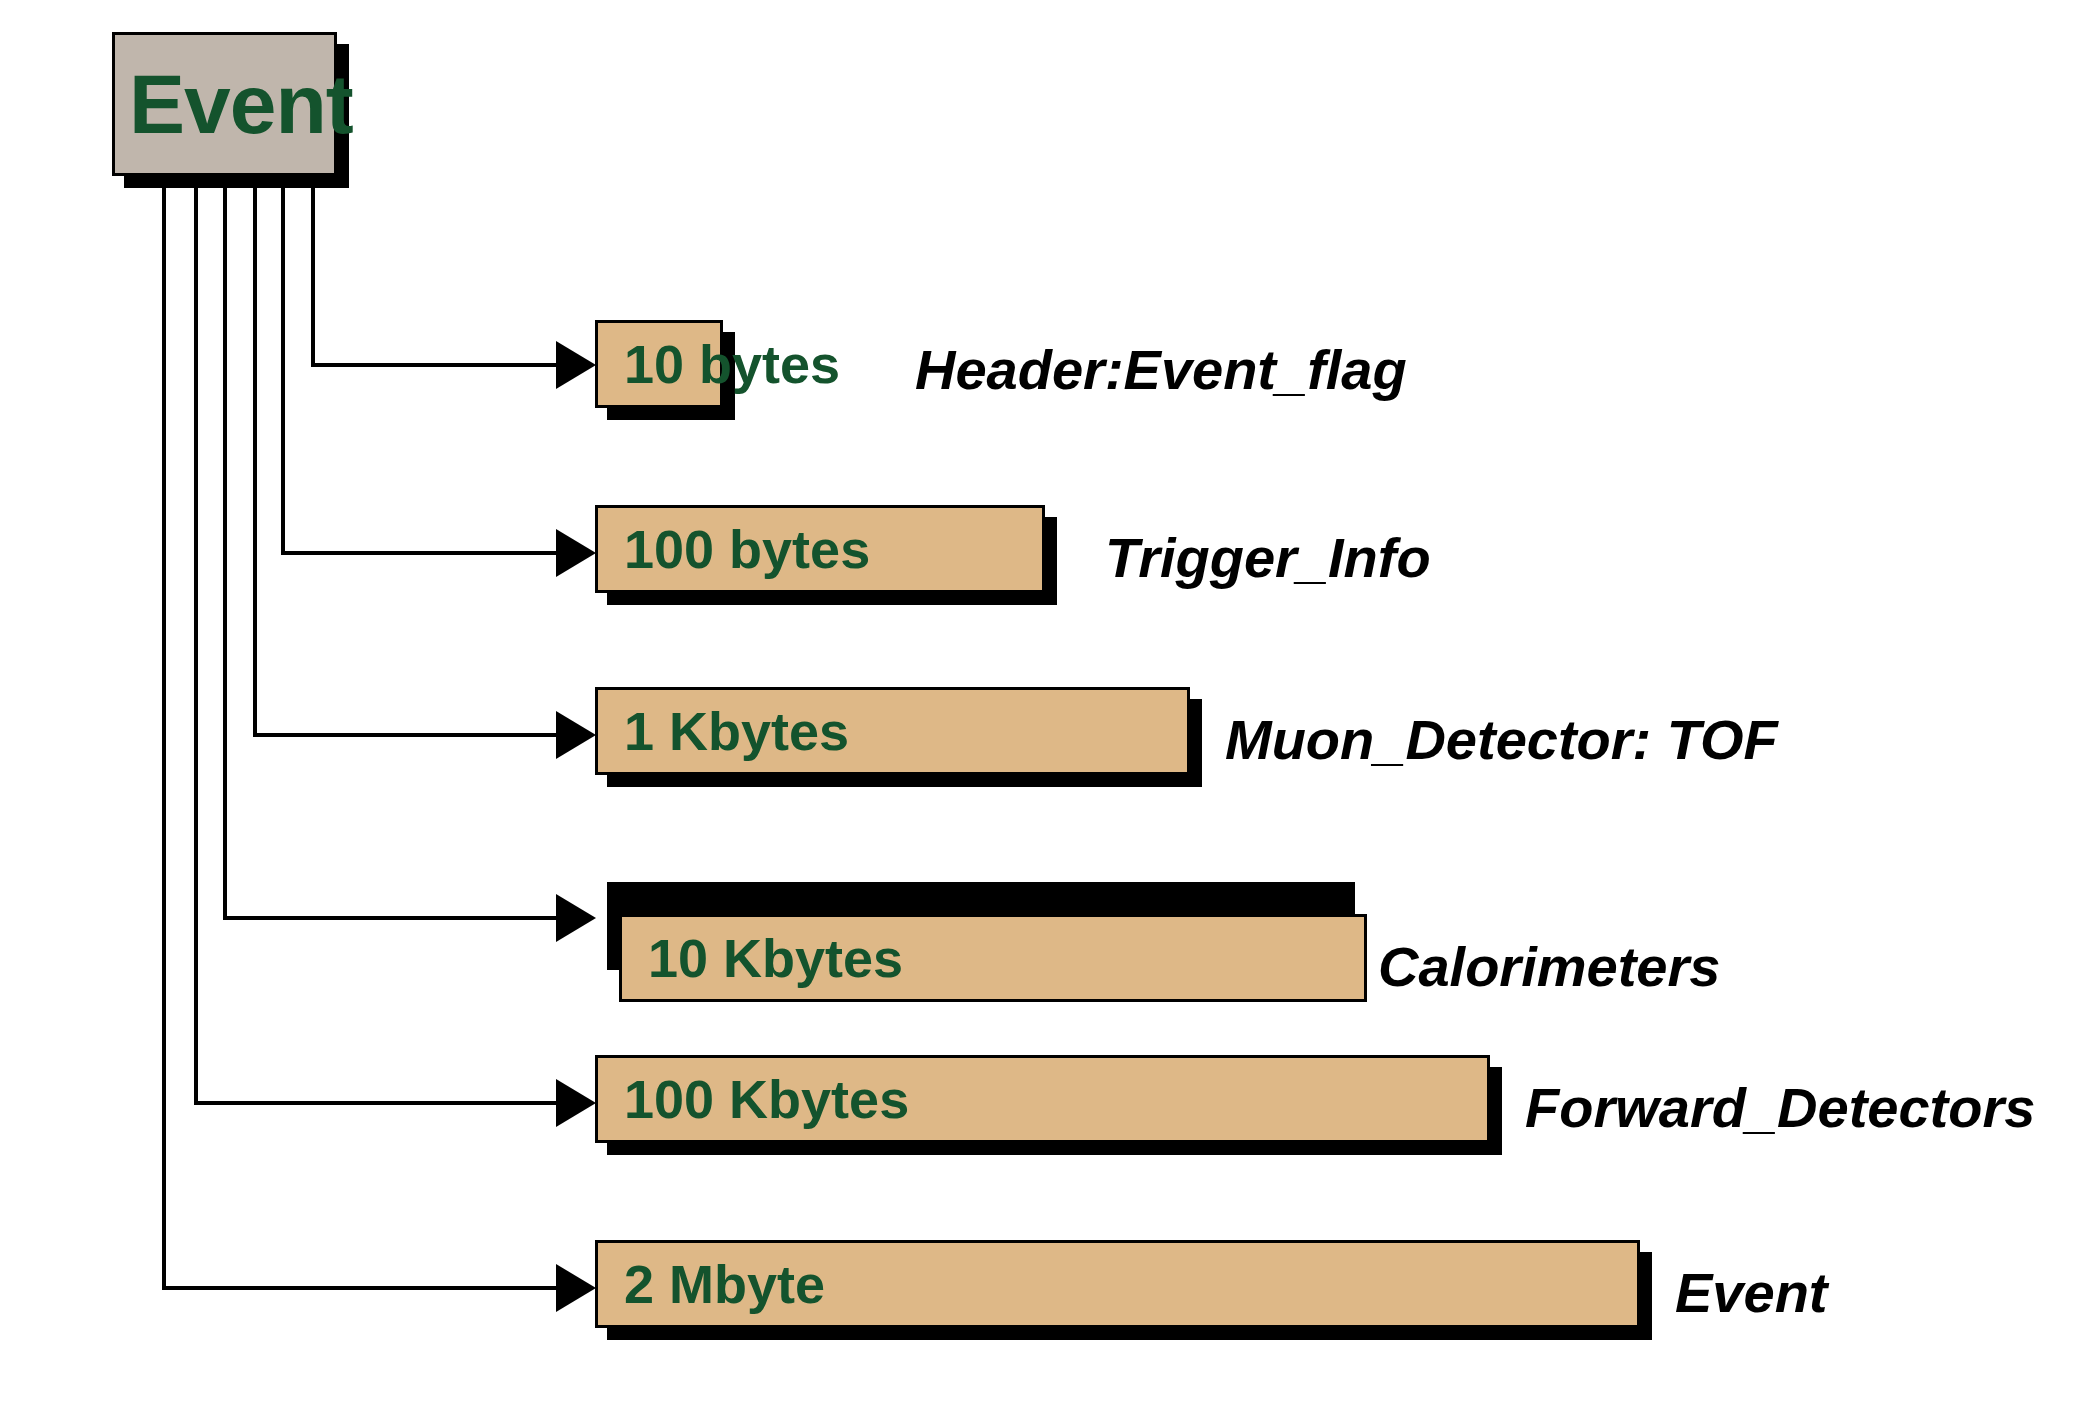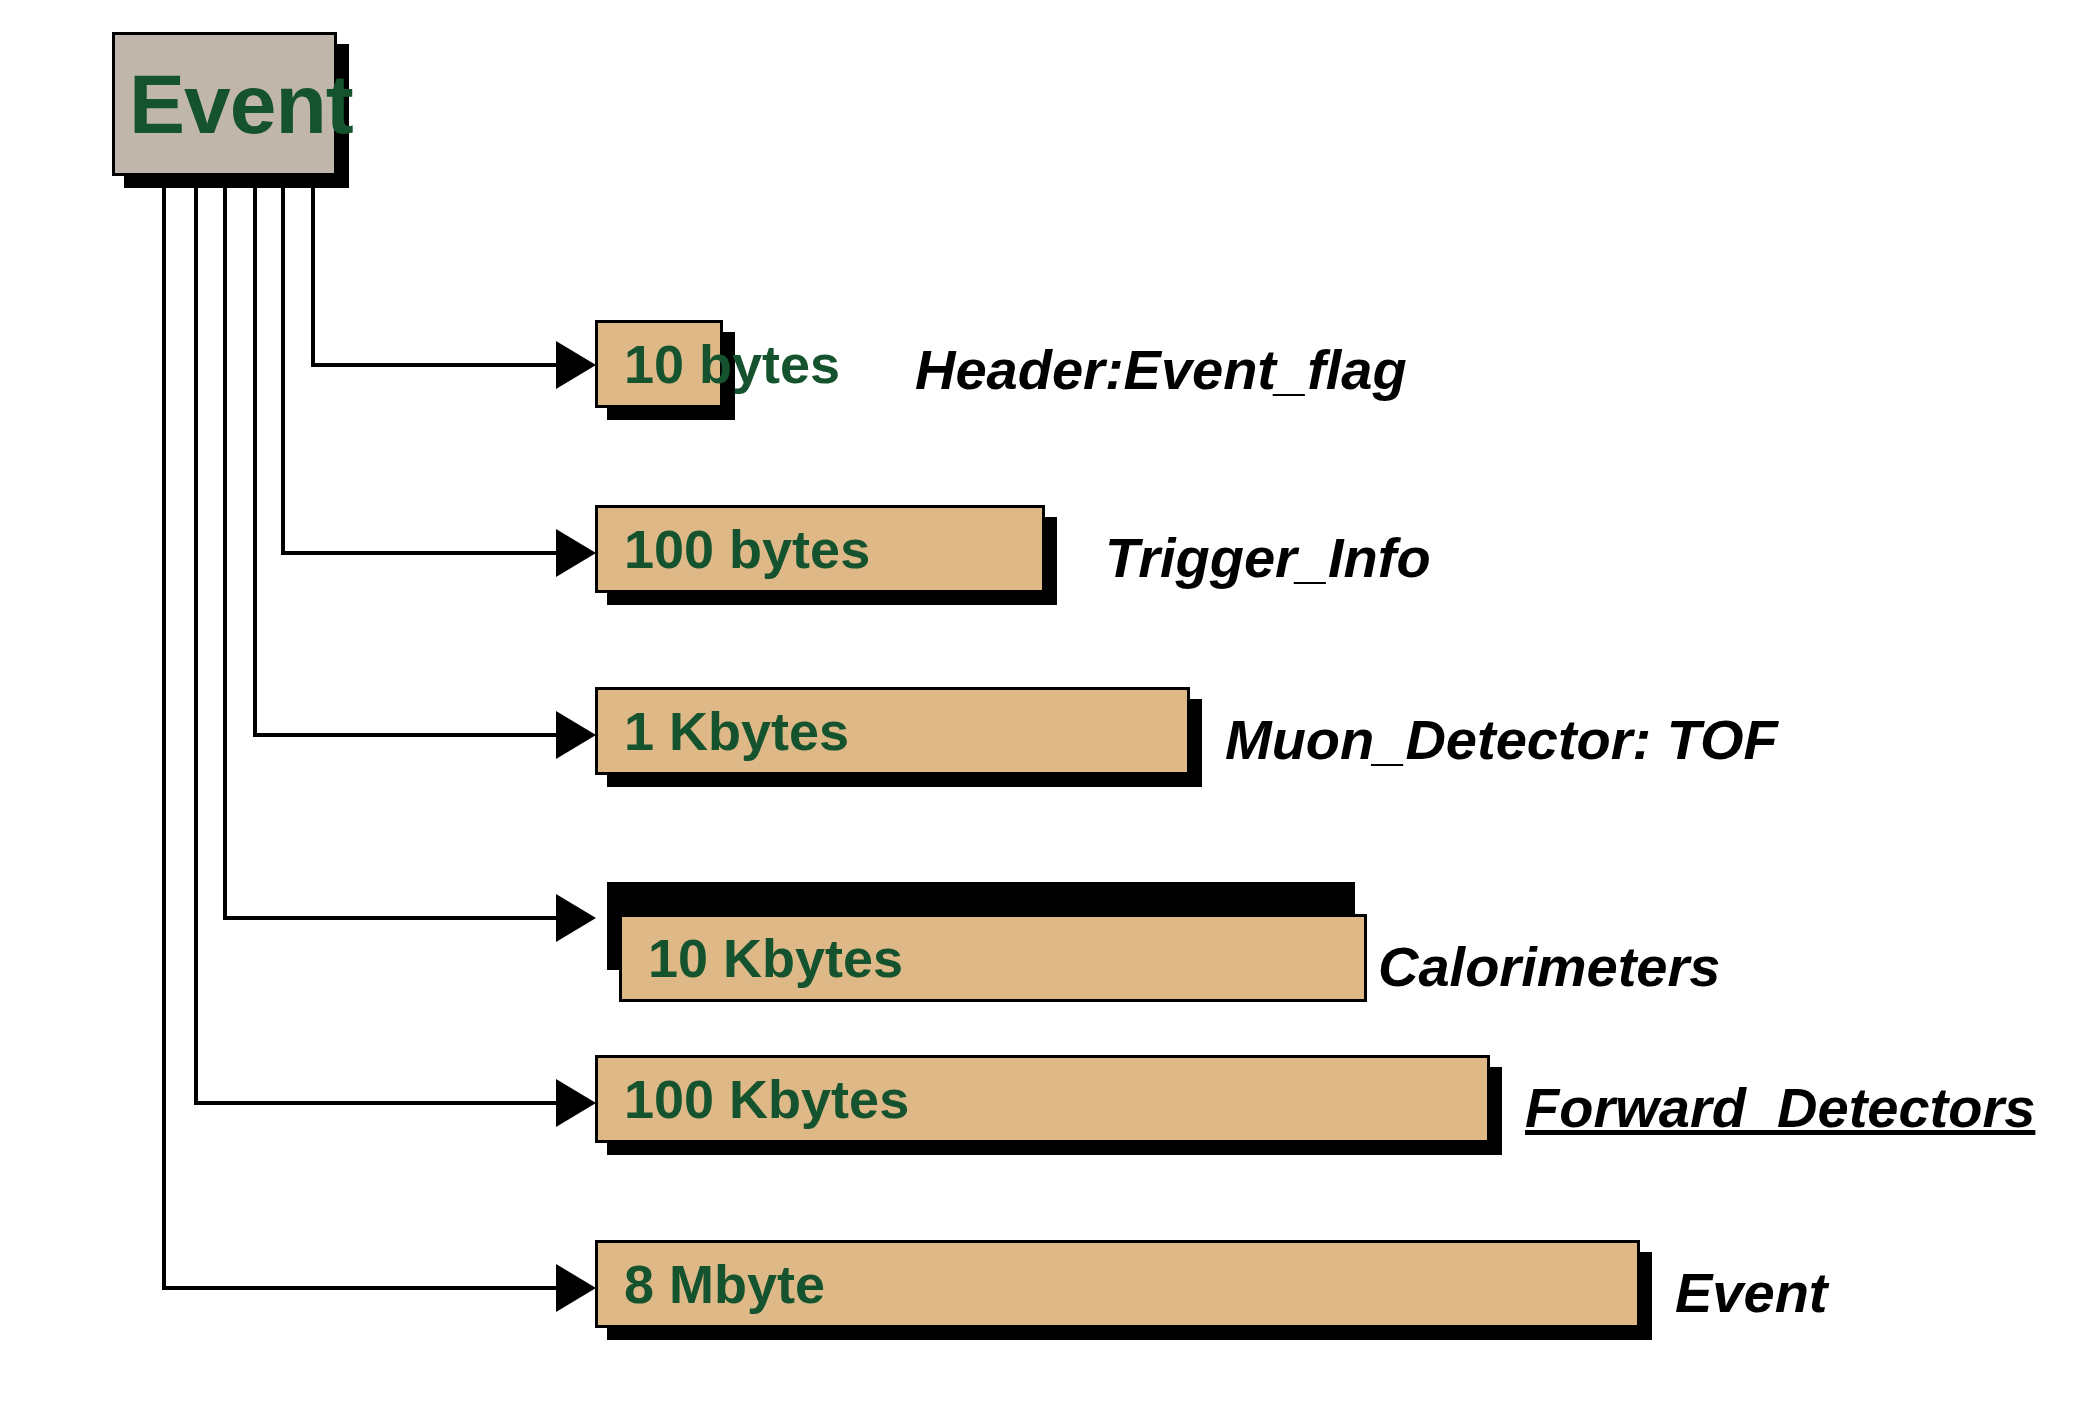--- a/index.html
+++ b/index.html
@@ -154,24 +154,24 @@
         <div class="bar-box" style="left: 595px; top: 914px; width: 748px; height: 88px; margin-left: 24px;">
           <span class="bar-size-text">10 Kbytes</span>
         </div>
         <div class="bar-caption" style="left: 1378px; top: 895px; margin-top: 44px;">Calorimeters</div>
       </div>
       <div class="bar-row">
         <div class="bar-shadow" style="left: 607px; top: 1067px; width: 895px; height: 88px;"></div>
         <div class="bar-box" style="left: 595px; top: 1055px; width: 895px; height: 88px;">
           <span class="bar-size-text">100 Kbytes</span>
         </div>
-        <div class="bar-caption" style="left: 1525px; top: 1080px; text-decoration: underline;">Forward_Detectors</div>
+        <div class="bar-caption" style="left: 1525px; top: 1080px;">Forward_Detectors</div>
       </div>
       <div class="bar-row">
         <div class="bar-shadow" style="left: 607px; top: 1252px; width: 1045px; height: 88px;"></div>
         <div class="bar-box" style="left: 595px; top: 1240px; width: 1045px; height: 88px;">
-          <span class="bar-size-text">8 Mbyte</span>
+          <span class="bar-size-text">2 Mbyte</span>
         </div>
         <div class="bar-caption" style="left: 1675px; top: 1265px;">Event</div>
       </div>
     </div>
 
 </div>
 
 </body></html>

